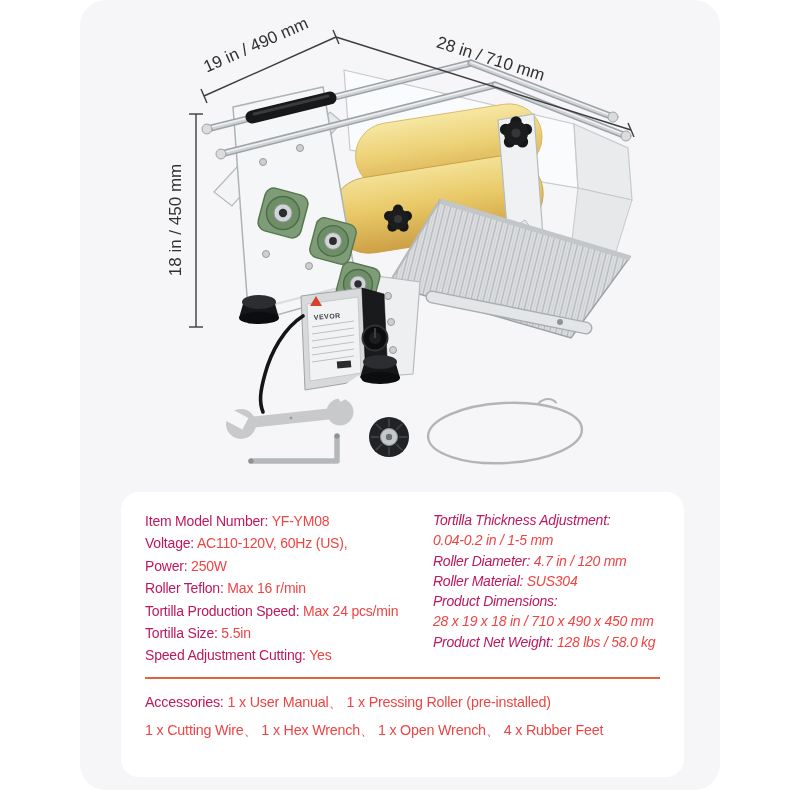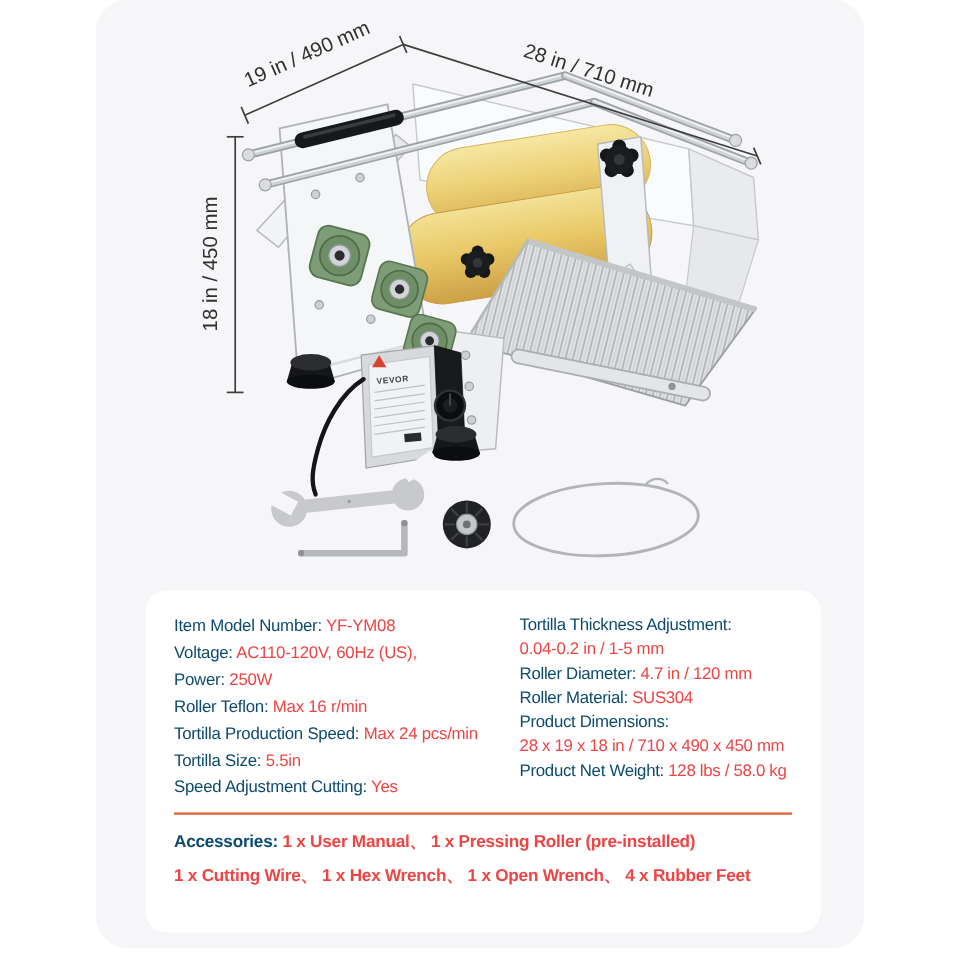--- a/index.html
+++ b/index.html
@@ -3,28 +3,28 @@
 <meta charset="utf-8">
 <style>
   html,body{margin:0;padding:0;}
   body{width:800px;height:800px;background:#ffffff;font-family:"Liberation Sans",sans-serif;}
   .stage{position:relative;width:800px;height:800px;background:#ffffff;overflow:hidden;}
   .panel{position:absolute;left:80px;top:0;width:640px;height:790px;background:#f6f6f8;border-radius:26px;}
   svg.illustration{position:absolute;left:0;top:0;}
   .spec-card{position:absolute;left:121px;top:492px;width:563px;height:285px;background:#ffffff;border-radius:18px;box-sizing:border-box;padding:18px 24px 0 24px;}
   .spec-cols{display:flex;}
   .col-left{width:288px;flex:none;}
-  .col-right{flex:1;min-width:0;}
+  .col-right{flex:1;min-width:0;font-style:italic;}
   .row{font-size:14px;letter-spacing:-0.2px;color:#212121;line-height:22.4px;white-space:nowrap;}
   .col-right .row{line-height:20.3px;letter-spacing:-0.25px;}
-  .k{color:#0c4a6e;}
+  .k{color:#be185d;}
   .v{color:#ef4444;}
   .divider{border-top:2px solid #e0653f;margin:10px 0 0 0;}
   .accessories{padding-top:9px;}
-  .acc-line{font-size:14.3px;letter-spacing:-0.2px;line-height:28.5px;white-space:nowrap;color:#e2593c;font-weight:bold;}
+  .acc-line{font-size:14.3px;letter-spacing:-0.2px;line-height:28.5px;white-space:nowrap;color:#e2593c;}
   svg text{font-family:"Liberation Sans",sans-serif;}
   .dim-label{font-size:17px;fill:#303030;}
 </style>
 </head>
 <body>
 
 <div class="stage">
   <div class="panel"></div>
 
   <svg class="illustration" width="800" height="492" viewBox="0 0 800 492">

